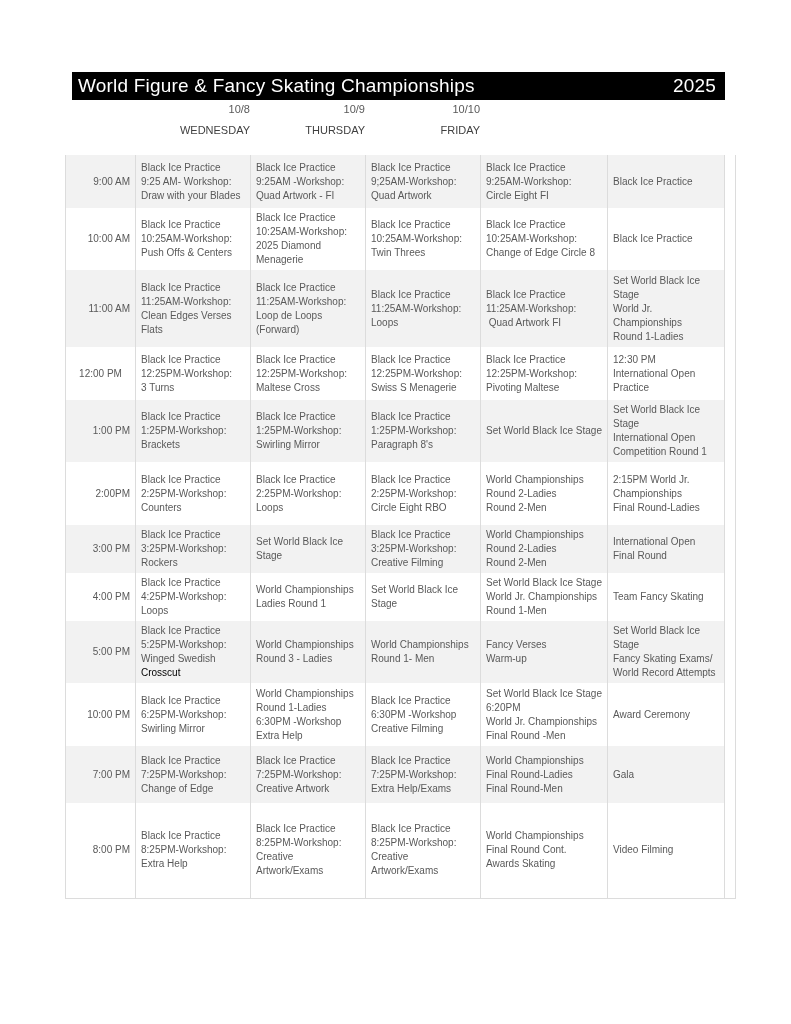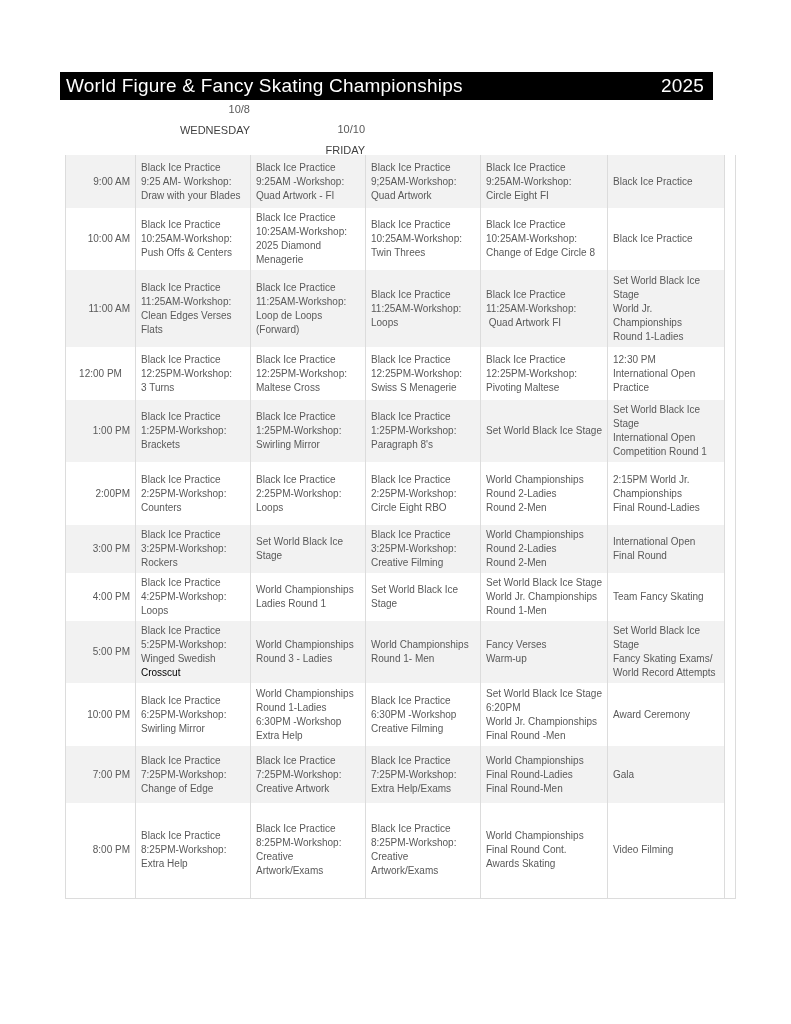--- a/index.html
+++ b/index.html
@@ -10,21 +10,21 @@
   }
   .page {
     position: relative;
     width: 791px;
     height: 1024px;
     background: #ffffff;
     overflow: hidden;
   }
   .titlebar {
     position: absolute;
-    left: 60px;
+    left: 72px;
     top: 72px;
     width: 653px;
     height: 28px;
     background: #000000;
     color: #ffffff;
     display: flex;
     align-items: center;
     justify-content: space-between;
     box-sizing: border-box;
     padding: 0 9px 0 6px;
@@ -98,21 +98,25 @@
     <span>World Figure &amp; Fancy Skating Championships</span>
     <span>2025</span>
   </div>
 
   <div class="dayhead">
       <div class="col" style="width: 70px;"></div>
       <div class="col" style="width: 115px;">
         <div class="date">10/8</div>
         <div class="day">WEDNESDAY</div>
       </div>
-      <div class="col" style="width: 115px; margin-top: 20px;">
+      <div class="col" style="width: 115px;">
+        <div class="date">10/9</div>
+        <div class="day">THURSDAY</div>
+      </div>
+      <div class="col" style="width: 115px;">
         <div class="date">10/10</div>
         <div class="day">FRIDAY</div>
       </div>
     </div>
 
   <table class="sched">
     <tbody>
         <tr style="height: 53px; background: rgb(242, 242, 242);">
           <td class="time" style="width: 70px;">9:00 AM</td>
           <td style="width: 115px;">

